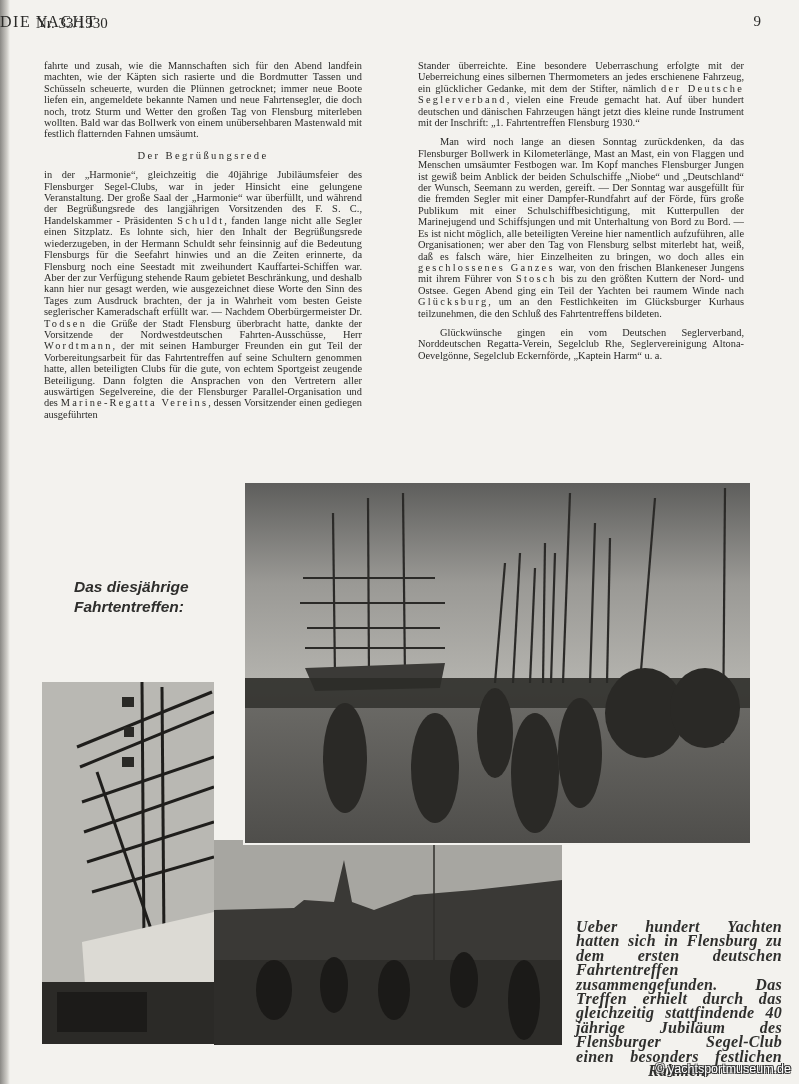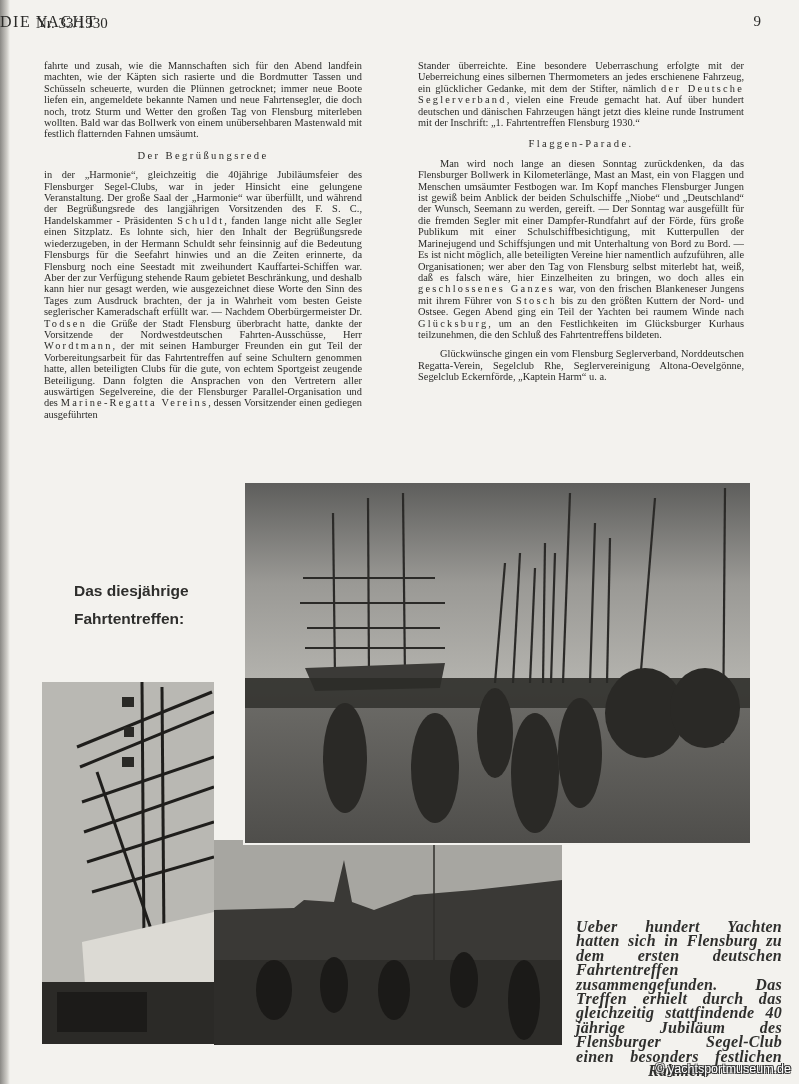--- a/index.html
+++ b/index.html
@@ -27,22 +27,22 @@
   .last-left { text-align-last: left; }
 
   .photo { position: absolute; overflow: hidden; background: #777; }
   .photo svg { display: block; width: 100%; height: 100%; }
   .ph-top { left: 243px; top: 481px; width: 505px; height: 360px; border: 2px solid #f3f2ee; z-index: 3; }
   .ph-left { left: 42px; top: 682px; width: 172px; height: 362px; z-index: 1; }
   .ph-bottom { left: 214px; top: 840px; width: 348px; height: 205px; z-index: 2; }
 
   .kicker {
     position: absolute; left: 74px; top: 577px; width: 170px;
-    font-family: "Liberation Sans", "DejaVu Sans", sans-serif; font-weight: bold;
-    font-size: 15.5px; line-height: 28px; color: #2e2e2c;
+    font-family: "Liberation Sans", "DejaVu Sans", sans-serif; font-style: italic; font-weight: bold;
+    font-size: 15.5px; line-height: 20px; color: #2e2e2c;
   }
   .caption {
     position: absolute; left: 576px; top: 920px; width: 206px;
     font-family: "Liberation Serif", "DejaVu Serif", serif; font-style: italic; font-weight: bold;
     font-size: 16px; line-height: 14.4px; text-align: justify; text-align-last: center; color: #2f2f2d;
     letter-spacing: 0.3px;
   }
   .watermark {
     position: absolute; right: 8px; bottom: 8px;
     font-family: "Liberation Sans", "DejaVu Sans", sans-serif; font-size: 12.5px; color: #fff;
@@ -59,23 +59,22 @@
 <div class="hdr-right">9</div>
 
 <div class="col col-left">
   <p>fahrte und zusah, wie die Mannschaften sich für den Abend landfein machten, wie der Käpten sich rasierte und die Bordmutter Tassen und Schüsseln scheuerte, wurden die Plünnen getrocknet; immer neue Boote liefen ein, angemeldete bekannte Namen und neue Fahrtensegler, die doch noch, trotz Sturm und Wetter den großen Tag von Flensburg miterleben wollten. Bald war das Bollwerk von einem unübersehbaren Mastenwald mit festlich flatternden Fahnen umsäumt.</p>
   <p class="head">Der Begrüßungsrede</p>
   <p><span>in der „Harmonie“, gleichzeitig die 40jährige Jubiläumsfeier des Flensburger Segel-Clubs, war in jeder Hinsicht eine gelungene Veranstaltung. Der große Saal der „Harmonie“ war überfüllt, und während der Begrüßungsrede des langjährigen Vorsitzenden des F. S. C., Handelskammer - Präsidenten </span><span class="sp">Schuldt</span><span>, fanden lange nicht alle Segler einen Sitzplatz. Es lohnte sich, hier den Inhalt der Begrüßungsrede wiederzugeben, in der Hermann Schuldt sehr feinsinnig auf die Bedeutung Flensburgs für die Seefahrt hinwies und an die Zeiten erinnerte, da Flensburg noch eine Seestadt mit zweihundert Kauffartei-Schiffen war. Aber der zur Verfügung stehende Raum gebietet Beschränkung, und deshalb kann hier nur gesagt werden, wie ausgezeichnet diese Worte den Sinn des Tages zum Ausdruck brachten, der ja in Wahrheit vom besten Geiste seglerischer Kameradschaft erfüllt war. — Nachdem Oberbürgermeister Dr. </span><span class="sp">Todsen</span><span> die Grüße der Stadt Flensburg überbracht hatte, dankte der Vorsitzende der Nordwestdeutschen Fahrten-Ausschüsse, Herr </span><span class="sp">Wordtmann</span><span>, der mit seinen Hamburger Freunden ein gut Teil der Vorbereitungsarbeit für das Fahrtentreffen auf seine Schultern genommen hatte, allen beteiligten Clubs für die gute, von echtem Sportgeist zeugende Beteiligung. Dann folgten die Ansprachen von den Vertretern aller auswärtigen Segelvereine, die der Flensburger Parallel-Organisation und des </span><span class="sp">Marine-Regatta Vereins</span><span>, dessen Vorsitzender einen gediegen ausgeführten</span></p>
 </div>
 
 <div class="col col-right">
   <p><span>Stander überreichte. Eine besondere Ueberraschung erfolgte mit der Ueberreichung eines silbernen Thermometers an jedes erschienene Fahrzeug, ein glücklicher Gedanke, mit dem der Stifter, nämlich </span><span class="sp">der Deutsche Seglerverband</span><span>, vielen eine Freude gemacht hat. Auf über hundert deutschen und dänischen Fahrzeugen hängt jetzt dies kleine runde Instrument mit der Inschrift: „1. Fahrtentreffen Flensburg 1930.“</span></p>
-  <p class="head">Flaggen-Parade.</p>
   <p class="indent"><span>Man wird noch lange an diesen Sonntag zurückdenken, da das Flensburger Bollwerk in Kilometerlänge, Mast an Mast, ein von Flaggen und Menschen umsäumter Festbogen war. Im Kopf manches Flensburger Jungen ist gewiß beim Anblick der beiden Schulschiffe „Niobe“ und „Deutschland“ der Wunsch, Seemann zu werden, gereift. — Der Sonntag war ausgefüllt für die fremden Segler mit einer Dampfer-Rundfahrt auf der Förde, fürs große Publikum mit einer Schulschiffbesichtigung, mit Kutterpullen der Marinejugend und Schiffsjungen und mit Unterhaltung von Bord zu Bord. — Es ist nicht möglich, alle beteiligten Vereine hier namentlich aufzuführen, alle Organisationen; wer aber den Tag von Flensburg selbst miterlebt hat, weiß, daß es falsch wäre, hier Einzelheiten zu bringen, wo doch alles ein </span><span class="sp">geschlossenes Ganzes</span><span> war, von den frischen Blankeneser Jungens mit ihrem Führer von </span><span class="sp">Stosch</span><span> bis zu den größten Kuttern der Nord- und Ostsee. Gegen Abend ging ein Teil der Yachten bei raumem Winde nach </span><span class="sp">Glücksburg</span><span>, um an den Festlichkeiten im Glücksburger Kurhaus teilzunehmen, die den Schluß des Fahrtentreffens bildeten.</span></p>
-  <p class="indent last-left">Glückwünsche gingen ein vom Flensburg Seglerverband, Norddeutschen Regatta-Verein, Segelclub Rhe, Seglervereinigung Altona-Oevelgönne, Segelclub Eckernförde, „Kaptein Harm“ u. a.</p>
+  <p class="indent last-left">Glückwünsche gingen ein vom Deutschen Seglerverband, Norddeutschen Regatta-Verein, Segelclub Rhe, Seglervereinigung Altona-Oevelgönne, Segelclub Eckernförde, „Kaptein Harm“ u. a.</p>
 </div>
 
 <div class="kicker">Das diesjährige Fahrtentreffen:</div>
 
 <div class="photo ph-top">
   <svg viewBox="0 0 505 360" preserveAspectRatio="none">
     <defs>
       <linearGradient id="sky1" x1="0" y1="0" x2="0" y2="1">
         <stop offset="0" stop-color="#5e5e5c"></stop>
           <stop offset="0.5" stop-color="#9a9995"></stop>

